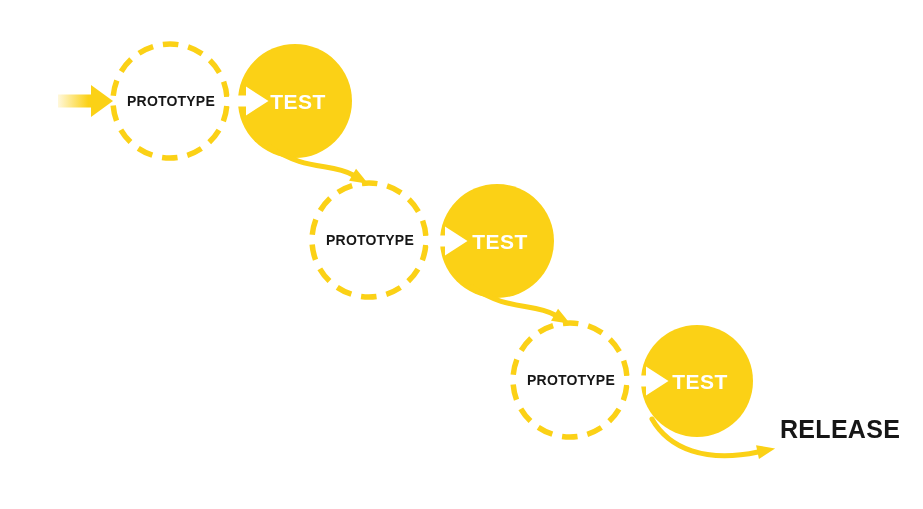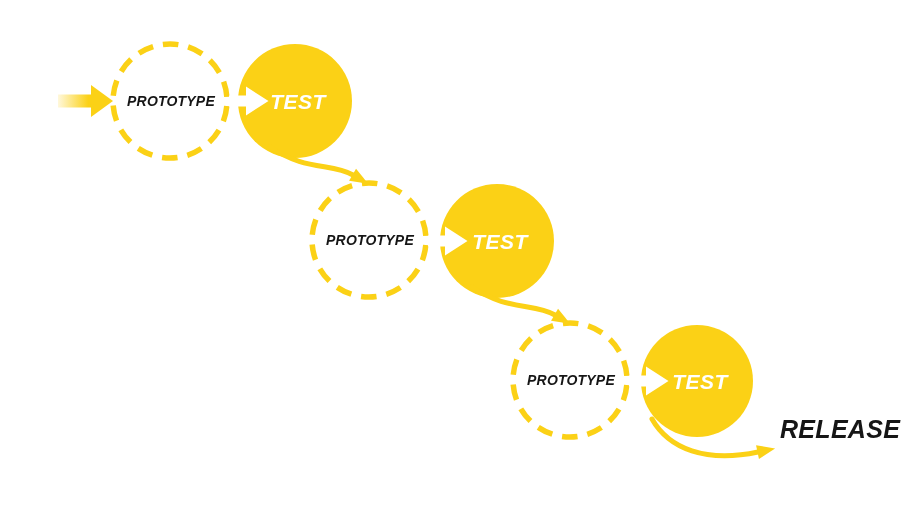--- a/index.html
+++ b/index.html
@@ -11,21 +11,20 @@
     margin: 0;
     padding: 0;
     background: var(--paper);
     font-family: "Liberation Sans", sans-serif;
   }
   .canvas-wrap {
     width: 923px;
     height: 509px;
     background: var(--paper);
     overflow: hidden;
-    font-style: italic;
   }
   svg { display: block; }
 
   .dashed-circle {
     fill: none;
     stroke: var(--brand-yellow);
     stroke-width: 5.5;
     stroke-dasharray: 15.6 10;
     stroke-dashoffset: 20.6;
   }

